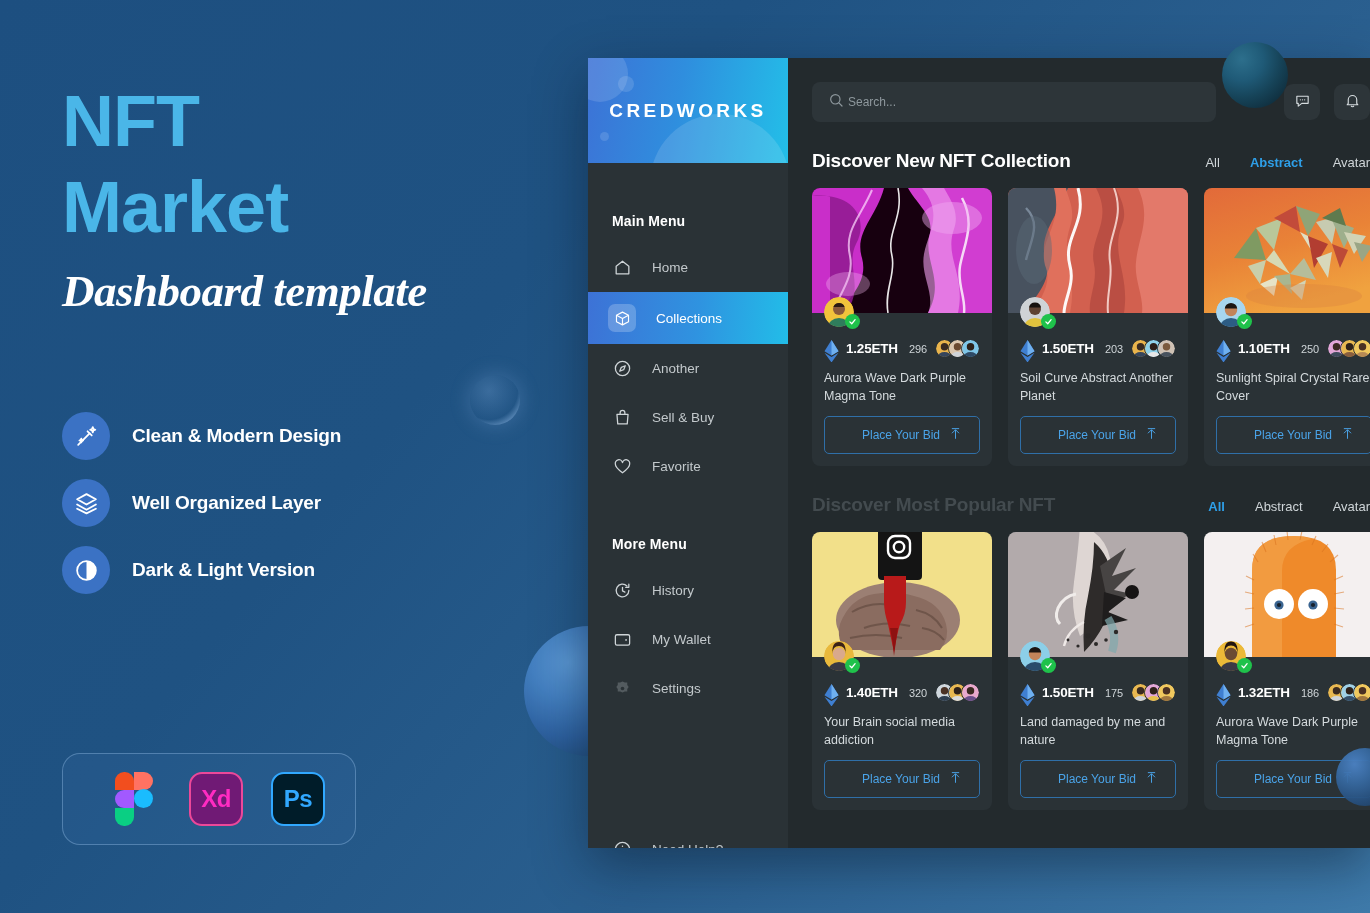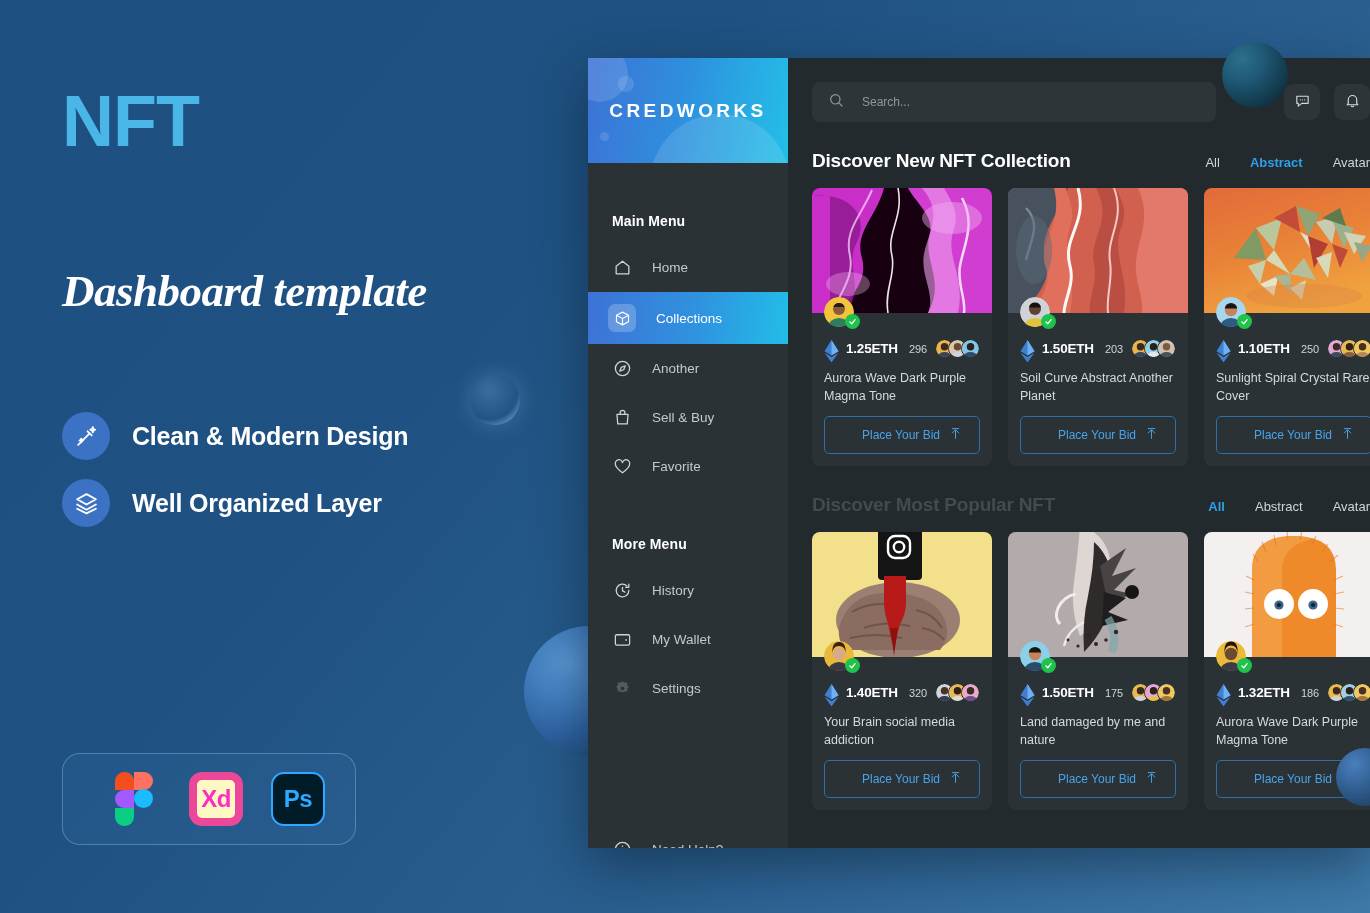--- a/index.html
+++ b/index.html
@@ -52,21 +52,21 @@
   .feature-row { display: flex; align-items: center; height: 48px; margin-bottom: 19px; }
   .feature-icon {
     width: 48px; height: 48px; border-radius: 50%;
     background: #3b72c4;
     display: flex; align-items: center; justify-content: center;
     flex: 0 0 48px;
   }
   .feature-icon svg { width: 25px; height: 25px; }
   .feature-label {
     margin-left: 22px; color: #ffffff;
-    font-size: 25px; font-weight: 700; letter-spacing: -0.2px;
+    font-size: 19px; font-weight: 700; letter-spacing: -0.2px;
   }
 
   .tools-box {
     position: absolute; left: 62px; top: 753px;
     width: 294px; height: 92px;
     border: 1px solid rgba(150,190,230,.40);
     border-radius: 18px;
     background: rgba(70,125,185,.13);
     display: flex; align-items: center; gap: 28px;
     padding-left: 44px;
@@ -77,21 +77,21 @@
   .fig-a { width:19px;height:18px;background:#f24e1e;border-radius:9px 9px 0 0;left:0;top:0; }
   .fig-b { width:19px;height:18px;background:#ff7262;border-radius:0 9px 9px 0;left:19px;top:0; }
   .fig-c { width:19px;height:18px;background:#a259ff;border-radius:9px 0 0 9px;left:0;top:18px; }
   .fig-d { width:19px;height:19px;background:#1abcfe;border-radius:50%;left:19px;top:17px; }
   .fig-e { width:19px;height:18px;background:#0acf83;border-radius:0 0 9px 9px;left:0;top:36px; }
   .tool-badge {
     width: 54px; height: 54px; border-radius: 13px;
     display: flex; align-items: center; justify-content: center;
     font-size: 24px; font-weight: 700; letter-spacing: -.5px;
   }
-  .tool-xd { background: #fef9c3; border: 8px solid #ec4899; color: #ff2bc2; }
+  .tool-xd { background: #701a75; border: 2px solid #ec4899; color: #ff2bc2; }
   .tool-ps { background: #001c29; border: 2px solid #31a8ff; color: #31a8ff; }
 
   
   .dashboard {
     position: absolute; left: 588px; top: 58px;
     width: 782px; height: 790px;
     background: #232a2d;
     overflow: hidden;
     box-shadow: 0 18px 50px rgba(6,20,35,.45);
   }
@@ -146,21 +146,21 @@
   .nav-item.dim .ic svg { opacity: .55; }
 
   
   .content {
     position: absolute; left: 200px; top: 0; right: 0; bottom: 0;
     background: #232a2d; padding: 24px 0 0 24px;
   }
   .topbar { display: flex; align-items: center; gap: 14px; height: 40px; }
   .searchbox {
     width: 404px; height: 40px; background: #2d3539; border-radius: 8px;
-    display: flex; align-items: center; gap: 18px; padding: 0 16px;
+    display: flex; align-items: center; gap: 4px; padding: 0 16px;
   }
   .searchbox svg { width: 16px; height: 16px; flex: 0 0 16px; }
   .search-ph { color: #8e989d; font-size: 12px; }
   .spacer { flex: 1; }
   .icon-btn {
     width: 36px; height: 36px; border-radius: 9px; background: #2d3539;
     display: flex; align-items: center; justify-content: center; flex: 0 0 36px;
     position: relative; z-index: 9;
   }
   .icon-btn svg { width: 17px; height: 17px; }
@@ -224,20 +224,21 @@
 </head>
 <body>
 
 <div class="sphere sphere-ring"></div>
 <div class="sphere sphere-big"></div>
 
 <div class="left-panel">
 
   <div class="headline">
     <span>NFT</span>
+    <span class="ln2">Market</span>
   </div>
 
   <div class="subheadline">Dashboard template</div>
 
   <div class="features">
 
     <div class="feature-row">
       <div class="feature-icon">
         <svg viewBox="0 0 24 24" fill="none" stroke="#ffffff" stroke-width="1.7" stroke-linecap="round" stroke-linejoin="round">
           <path d="M4 20 L15 9"></path>
@@ -254,20 +255,29 @@
         <svg viewBox="0 0 24 24" fill="none" stroke="#ffffff" stroke-width="1.7" stroke-linecap="round" stroke-linejoin="round">
           <path d="M12 3 L21 8 L12 13 L3 8 Z"></path>
             <path d="M3 13 L12 18 L21 13"></path>
             <path d="M3 17 L12 21.5 L21 17"></path>
         </svg>
       </div>
       <div class="feature-label">Well Organized Layer</div>
     </div>
 
 
+    <div class="feature-row">
+      <div class="feature-icon">
+        <svg viewBox="0 0 24 24" fill="none" stroke="#ffffff" stroke-width="1.7">
+          <circle cx="12" cy="12" r="9"></circle>
+          <path d="M12 3 a9 9 0 0 1 0 18 z" fill="#ffffff" stroke="none"></path>
+        </svg>
+      </div>
+      <div class="feature-label">Dark &amp; Light Version</div>
+    </div>
 
   </div>
 
   <div class="tools-box">
     <div class="tool">
       <div class="tool-fig">
         <i class="fig-a"></i>
           <i class="fig-b"></i>
           <i class="fig-c"></i>
           <i class="fig-d"></i>

